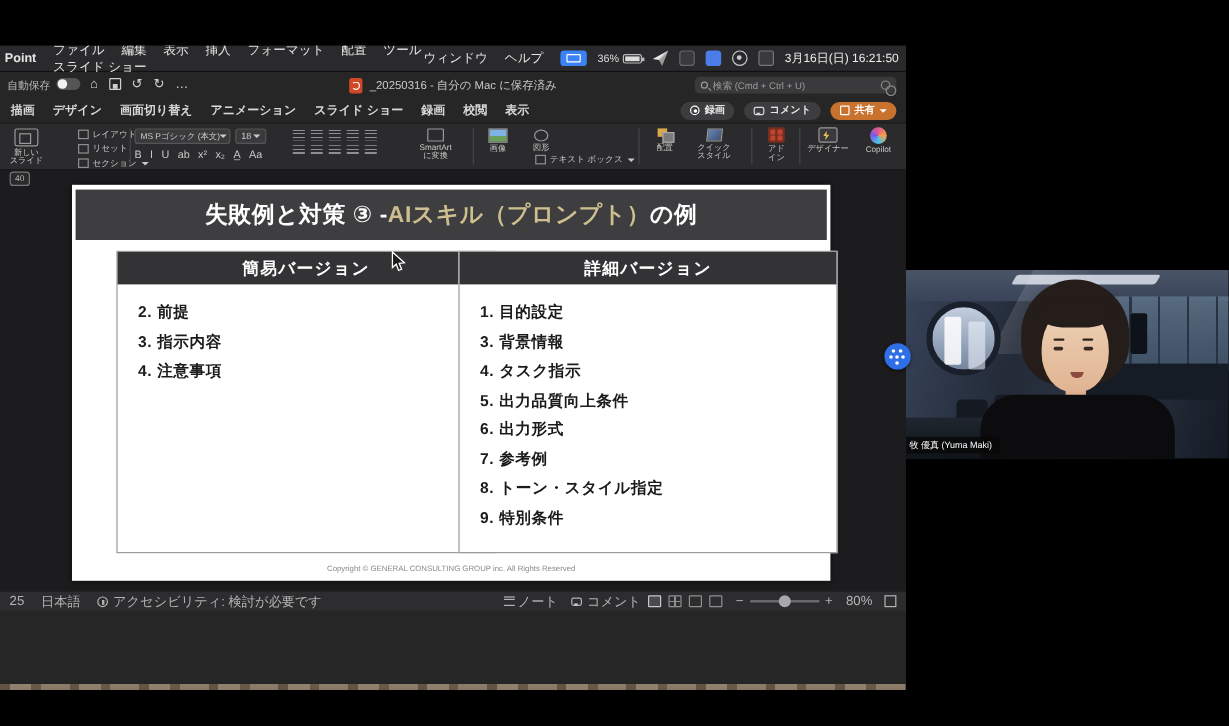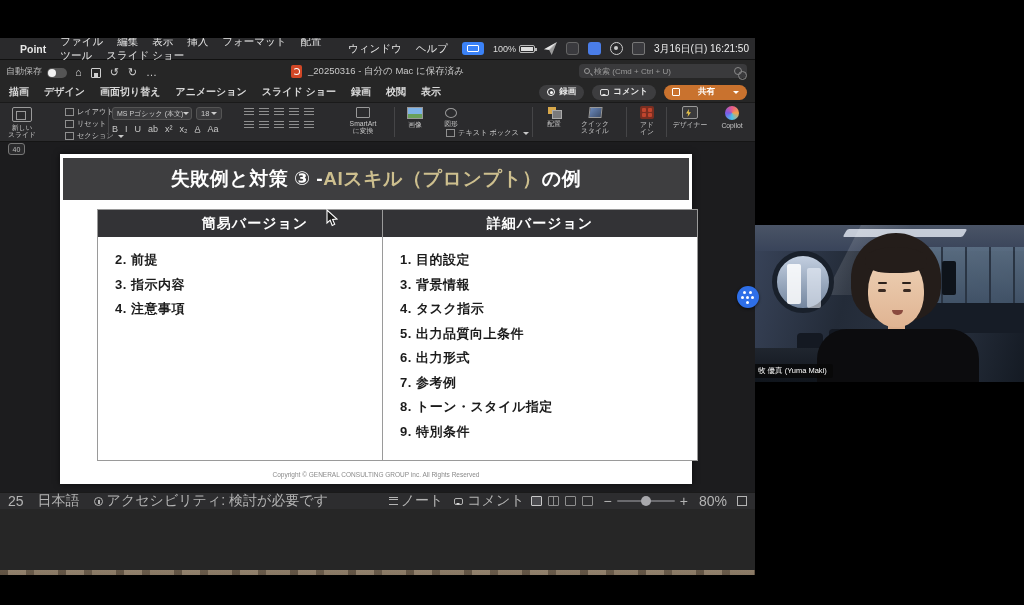--- a/index.html
+++ b/index.html
@@ -4,21 +4,21 @@
 <style>
   html,body{margin:0;padding:0;background:#000;}
   *{box-sizing:border-box;font-family:"Liberation Sans","DejaVu Sans",sans-serif;}
   #stage{position:relative;width:1024px;height:605px;background:#000;overflow:hidden;}
 
   
   #screen{position:absolute;left:0;top:38px;width:755px;height:537px;background:#1e1e1e;overflow:hidden;}
 
   
   #menubar{position:absolute;left:0;top:0;width:755px;height:22px;background:#2a2a2c;display:flex;align-items:center;color:#e6e6e6;font-size:10.5px;border-bottom:1px solid #111;}
-  #menubar .app{font-weight:bold;margin-left:20px;}
+  #menubar .app{font-weight:bold;margin-left:4px;}
   #menubar .mitem{margin-left:14px;white-space:nowrap;}
   #mb-right{margin-left:auto;display:flex;align-items:center;margin-right:6px;}
   #mb-right .mitem{margin-left:0;margin-right:14px;}
   .mb-pill{width:22px;height:13px;background:#3b82f7;border-radius:3px;margin-right:9px;display:flex;align-items:center;justify-content:center;}
   .mb-pill .scr{width:12px;height:7px;border:1px solid #fff;border-radius:1px;}
   .batt-label{font-size:9px;margin-right:3px;color:#ddd;}
   .battery{width:16px;height:8px;border:1px solid #bbb;border-radius:2px;position:relative;margin-right:9px;}
   .battery::after{content:"";position:absolute;right:-3px;top:2px;width:2px;height:3px;background:#bbb;}
   .battery .fill{position:absolute;left:1px;top:1px;bottom:1px;width:12px;background:#ddd;}
   .mb-ico{width:13px;height:13px;margin-right:9px;border-radius:3px;}
@@ -26,21 +26,21 @@
   .ico-grid{background:#3a3a3e;border:1px solid #666;}
   .ico-blue{background:#4a7de8;}
   .ico-rec{border:1.5px solid #ccc;border-radius:50%;position:relative;}
   .ico-rec::after{content:"";position:absolute;left:3px;top:3px;width:4px;height:4px;border-radius:50%;background:#ccc;}
   .ico-cam{background:#3a3a3e;border:1px solid #777;border-radius:2px;}
   #mb-date{font-size:10px;color:#eee;white-space:nowrap;}
 
   
   #ppt{position:absolute;left:0;top:22px;width:755px;height:510px;background:#262626;}
   #titlebar{position:absolute;left:0;top:0;width:100%;height:22px;background:#262626;display:flex;align-items:center;color:#bbb;font-size:9px;}
-  .tb-left{display:flex;align-items:flex-end;margin-left:6px;}
+  .tb-left{display:flex;align-items:flex-start;margin-left:6px;}
   .toggle{width:20px;height:10px;border-radius:5px;background:#555;position:relative;margin:0 8px 0 5px;}
   .toggle .knob{position:absolute;left:1px;top:1px;width:8px;height:8px;border-radius:50%;background:#f2f2f2;}
   .tb-ico{color:#cfcfcf;font-size:11px;margin-right:9px;line-height:1;}
   .save-ico{width:10px;height:10px;border:1px solid #cfcfcf;border-radius:1px;position:relative;margin-right:9px;}
   .save-ico::after{content:"";position:absolute;left:2px;bottom:0;width:4px;height:4px;background:#cfcfcf;}
   #tb-center{position:absolute;left:0;right:0;top:0;height:22px;display:flex;align-items:center;justify-content:center;pointer-events:none;}
   .ppt-doc-ico{width:11px;height:13px;background:#d24726;border-radius:2px;margin-right:6px;position:relative;}
   .ppt-doc-ico::after{content:"";position:absolute;left:2px;top:3px;width:5px;height:5px;border:1.5px solid #fff;border-radius:50%;border-left-color:transparent;}
   #tb-title{font-size:9.5px;color:#c8c8c8;white-space:nowrap;}
   #searchbox{position:absolute;right:8px;top:4px;width:168px;height:14px;background:#3a3a3c;border-radius:4px;display:flex;align-items:center;color:#9a9a9a;font-size:8px;padding:0 5px;}
@@ -52,21 +52,21 @@
   
   #tabsrow{position:absolute;left:0;top:22px;width:100%;height:20px;display:flex;align-items:center;font-size:10px;color:#d8d8d8;font-weight:bold;}
   #tabsrow .rtab{margin-left:15px;white-space:nowrap;}
   #tabsrow .rtab:first-child{margin-left:9px;}
   #tab-actions{margin-left:auto;display:flex;align-items:center;margin-right:8px;}
   .pill{height:15px;border-radius:8px;background:#3d3d3f;color:#e8e8e8;font-size:8.5px;display:flex;align-items:center;padding:0 8px;margin-left:8px;}
   .rec-dot{width:8px;height:8px;border:1.5px solid #fff;border-radius:50%;margin-right:4px;position:relative;}
   .rec-dot::after{content:"";position:absolute;left:1.5px;top:1.5px;width:3px;height:3px;background:#fff;border-radius:50%;}
   .bub{width:9px;height:7px;border:1px solid #ddd;border-radius:2px;margin-right:4px;position:relative;}
   .bub::after{content:"";position:absolute;left:1px;bottom:-3px;border:2px solid transparent;border-top-color:#ddd;}
-  .pill.share{background:#c9722e;color:#fff;gap:14px;}
+  .pill.share{background:#c9722e;color:#fff;}
   .share-ico{width:8px;height:8px;border:1px solid #fff;border-radius:1px;margin-right:4px;}
   .caret{width:0;height:0;border:3px solid transparent;border-top-color:currentColor;margin-left:4px;margin-top:3px;}
 
   
   #ribbon{position:absolute;left:0;top:42px;width:100%;height:40px;background:#2b2b2d;border-top:1px solid #1a1a1a;border-bottom:1px solid #151515;color:#cfcfcf;font-size:7px;}
   .vsep{position:absolute;top:4px;bottom:4px;width:1px;background:#454547;}
   .rb{position:absolute;text-align:center;color:#c8c8c8;}
   .rb .lbl{display:block;margin-top:2px;white-space:pre-line;line-height:1.1;font-size:6.8px;}
   .bigico{width:20px;height:15px;margin:3px auto 0;border:1px solid #9a9a9a;border-radius:2px;position:relative;}
   .bigico::after{content:"";position:absolute;left:3px;top:3px;width:8px;height:7px;border:1px solid #9a9a9a;}
@@ -101,21 +101,21 @@
   .panel{position:absolute;top:55px;width:316px;height:252px;background:#fff;border:1px solid #9a9a9a;}
   #panel-left{left:37px;}
   #panel-right{left:322px;}
   .panel-header{height:27px;background:#333336;color:#fff;font-size:14px;font-weight:bold;display:flex;align-items:center;justify-content:center;letter-spacing:1px;}
   .panel-list{list-style:none;margin:0;padding:14px 0 0 17px;}
   .panel-list li{font-size:13px;font-weight:bold;color:#1b1b1b;height:24.5px;letter-spacing:.5px;}
   #copyright{position:absolute;left:0;right:0;bottom:6px;text-align:center;font-size:6.5px;color:#8a8a8a;}
   #cursor{position:absolute;left:266px;top:55px;}
 
   
-  #statusbar{position:absolute;left:0;top:432px;width:100%;height:17px;background:#2d2d2f;border-top:1px solid #1a1a1a;display:flex;align-items:center;color:#b4b4b4;font-size:14px;}
+  #statusbar{position:absolute;left:0;top:432px;width:100%;height:17px;background:#2d2d2f;border-top:1px solid #1a1a1a;display:flex;align-items:center;color:#b4b4b4;font-size:11px;}
   #statusbar .sitem{margin-left:14px;white-space:nowrap;display:flex;align-items:center;}
   .acc-ico{width:9px;height:9px;border:1px solid #b4b4b4;border-radius:50%;margin-right:4px;position:relative;}
   .acc-ico::after{content:"";position:absolute;left:3px;top:2px;width:2px;height:4px;background:#b4b4b4;}
   #sb-right{margin-left:auto;display:flex;align-items:center;margin-right:8px;}
   #sb-right .sitem{margin-left:11px;}
   .note-ico{width:9px;height:8px;border-bottom:1px solid #b4b4b4;border-top:3px double #b4b4b4;margin-right:3px;}
   .view-ico{width:11px;height:10px;border:1px solid #8f8f8f;border-radius:1px;margin-left:6px;}
   .view-ico.active{background:#4a4a4e;border-color:#c8c8c8;}
   .view-ico.v2{background:linear-gradient(90deg,transparent 45%,#8f8f8f 45% 55%,transparent 55%),linear-gradient(transparent 45%,#8f8f8f 45% 55%,transparent 55%);}
   .slider{width:58px;height:2px;background:#6a6a6e;border-radius:1px;position:relative;margin:0 5px;}
@@ -164,21 +164,21 @@
       <span class="app">Point</span>
       <span id="menus-left"><span class="mitem">ファイル</span><span class="mitem">編集</span><span class="mitem">表示</span><span class="mitem">挿入</span><span class="mitem">フォーマット</span><span class="mitem">配置</span><span class="mitem">ツール</span><span class="mitem">スライド ショー</span></span>
       <div id="mb-right">
         <span style="display:flex;">
             <span class="mitem">ウィンドウ</span>
             <span class="mitem">ヘルプ</span>
           </span>
         <span class="mb-pill">
             <span class="scr"></span>
           </span>
-        <span class="batt-label">100%</span>
+        <span class="batt-label">36%</span>
         <span class="battery">
             <span class="fill"></span>
           </span>
         <span class="mb-ico ico-plane"></span>
         <span class="mb-ico ico-grid"></span>
         <span class="mb-ico ico-blue"></span>
         <span class="mb-ico ico-rec"></span>
         <span class="mb-ico ico-cam"></span>
         <span id="mb-date">3月16日(日) 16:21:50</span>
       </div>

